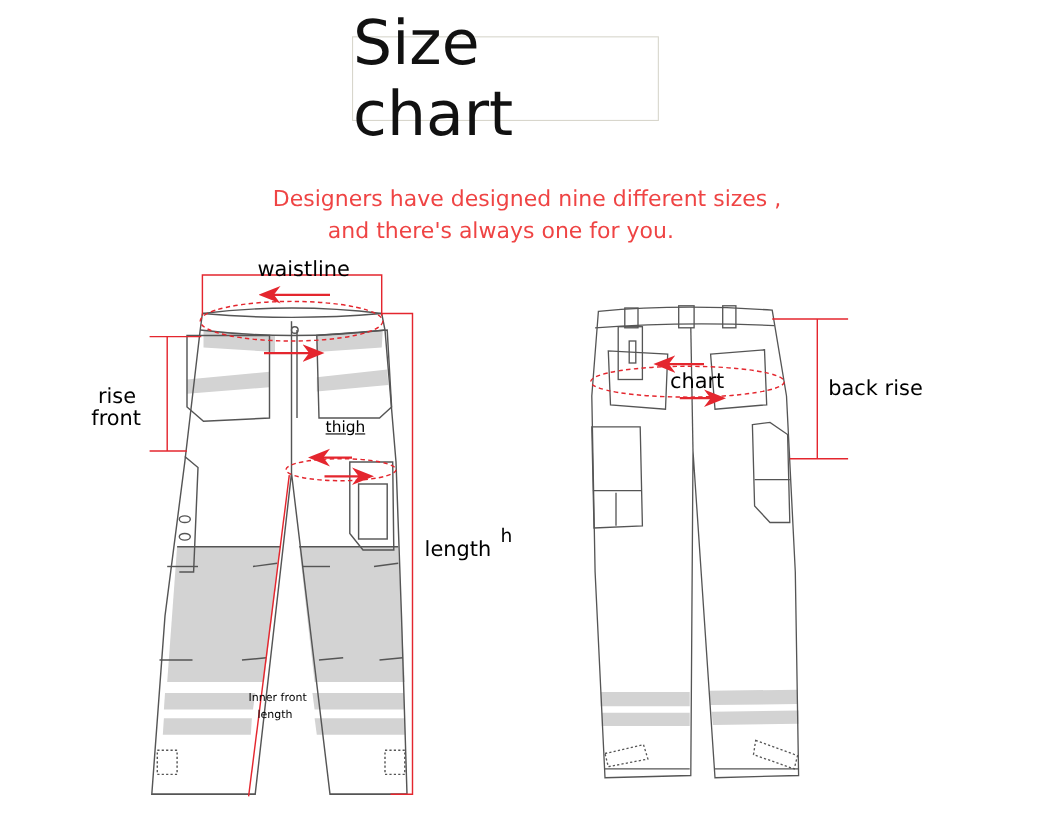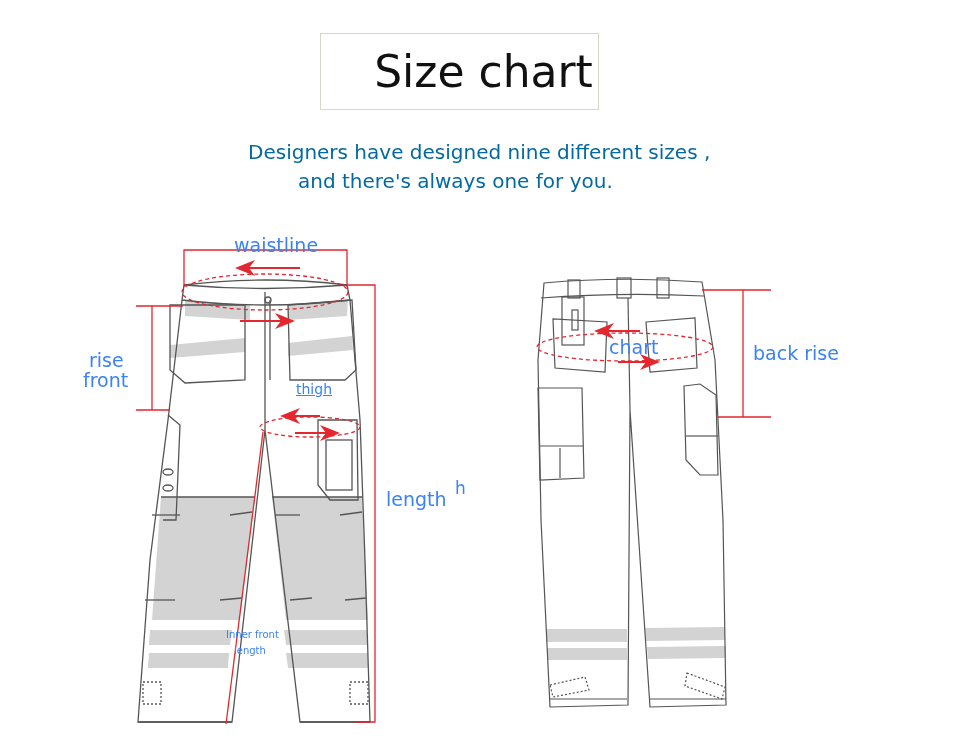--- a/index.html
+++ b/index.html
@@ -1,23 +1,23 @@
 <!DOCTYPE html>
 <html><head>
 <meta charset="utf-8">
 <style>
   html, body { margin:0; padding:0; background:#ffffff; }
   body { width:960px; height:743px; position:relative; overflow:hidden; font-family:"DejaVu Sans", sans-serif; }
   .title-box { position:absolute; left:320px; top:33px; width:279px; height:77px; border:1px solid #d8d6cc; box-sizing:border-box; display:flex; align-items:center; justify-content:center; }
-  .title-text { font-size:44px; color:#111; font-family:"DejaVu Sans", sans-serif; letter-spacing:0px;margin-left:48px; }
-  .subtitle { position:absolute; color:#0369a1; font-size:20px; font-family:"DejaVu Sans", sans-serif; white-space:nowrap; }
+  .title-text { font-size:56px; color:#111; font-family:"DejaVu Sans", sans-serif; letter-spacing:0px; }
+  .subtitle { position:absolute; color:#ef4444; font-size:20px; font-family:"DejaVu Sans", sans-serif; white-space:nowrap;margin-top:28px; }
   .sub1 { left:248px; top:140px; }
   .sub2 { left:298px; top:169px; }
   svg.art { position:absolute; left:0; top:0; }
-  .lbl { position:absolute; color:#3b82f6; font-family:"DejaVu Sans", sans-serif; white-space:nowrap; line-height:1; }
+  .lbl { position:absolute; color:#000000; font-family:"DejaVu Sans", sans-serif; white-space:nowrap; line-height:1; }
 </style>
 </head>
 <body>
 
 <div class="title-box">
   <span class="title-text">Size chart</span>
 </div>
 <div class="subtitle sub1">Designers have designed nine different sizes ,</div>
 <div class="subtitle sub2">and there's always one for you.</div>
 

